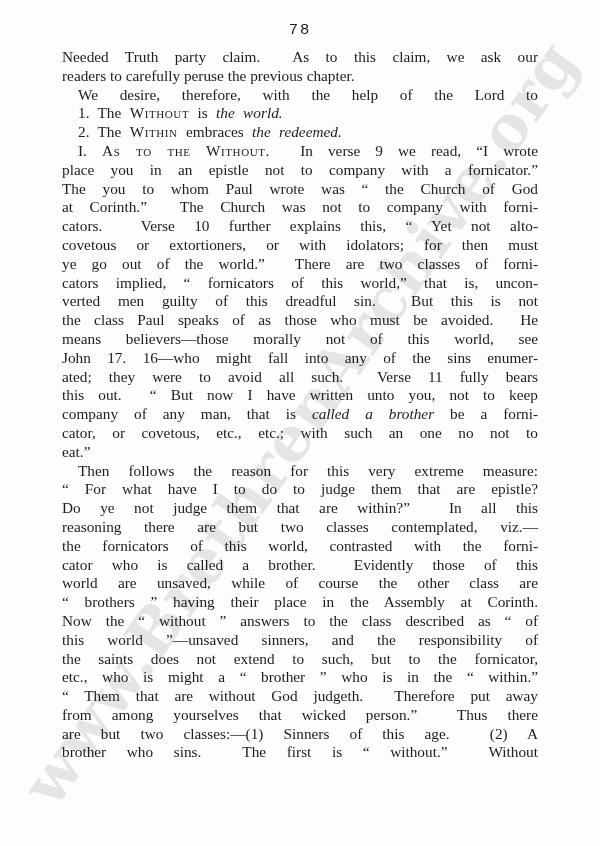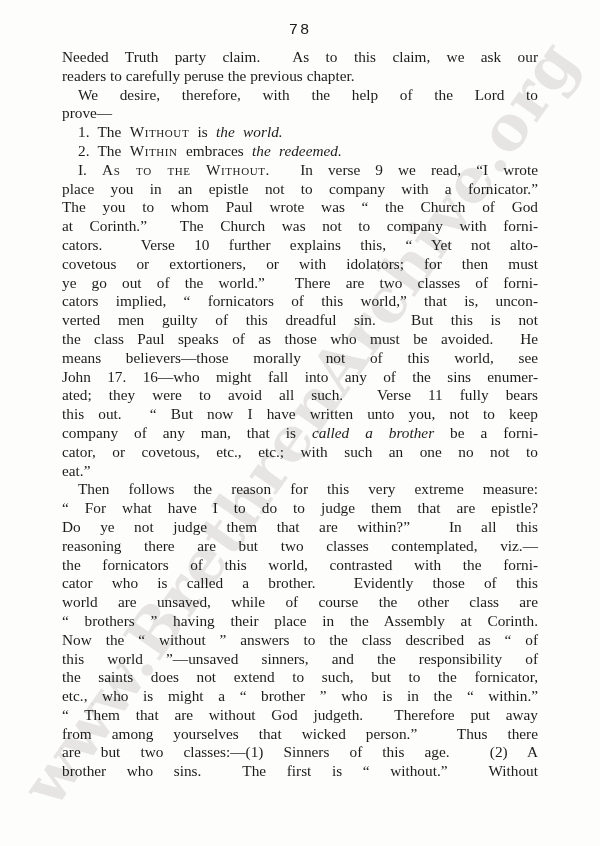--- a/index.html
+++ b/index.html
@@ -73,21 +73,20 @@
 </head>
 <body>
 
 <div class="page">
   <div class="watermark">www.BrethrenArchive.org</div>
   <div class="page-number">78</div>
   <div class="text-block">
       <div class="line j"><span>Needed Truth party claim.&nbsp; As to this claim, we ask our</span></div>
       <div class="line l"><span>readers to carefully peruse the previous chapter.</span></div>
       <div class="line j ind"><span>We desire, therefore, with the help of the Lord to</span></div>
-      <div class="line l"><span>prove—</span></div>
       <div class="line l ind ws"><span>1. The </span><span class="sc">Without</span><span> is </span><span class="it">the world.</span></div>
       <div class="line l ind ws"><span>2. The </span><span class="sc">Within</span><span> embraces </span><span class="it">the redeemed.</span></div>
       <div class="line j ind"><span>I. </span><span class="sc">As to the Without.</span><span>&nbsp; In verse 9 we read, “I wrote</span></div>
       <div class="line j"><span>place you in an epistle not to company with a fornicator.”</span></div>
       <div class="line j"><span>The you to whom Paul wrote was “ the Church of God</span></div>
       <div class="line j"><span>at Corinth.”&nbsp; The Church was not to company with forni-</span></div>
       <div class="line j"><span>cators.&nbsp; Verse 10 further explains this, “ Yet not alto-</span></div>
       <div class="line j"><span>covetous or extortioners, or with idolators; for then must</span></div>
       <div class="line j"><span>ye go out of the world.”&nbsp; There are two classes of forni-</span></div>
       <div class="line j"><span>cators implied, “ fornicators of this world,” that is, uncon-</span></div>

